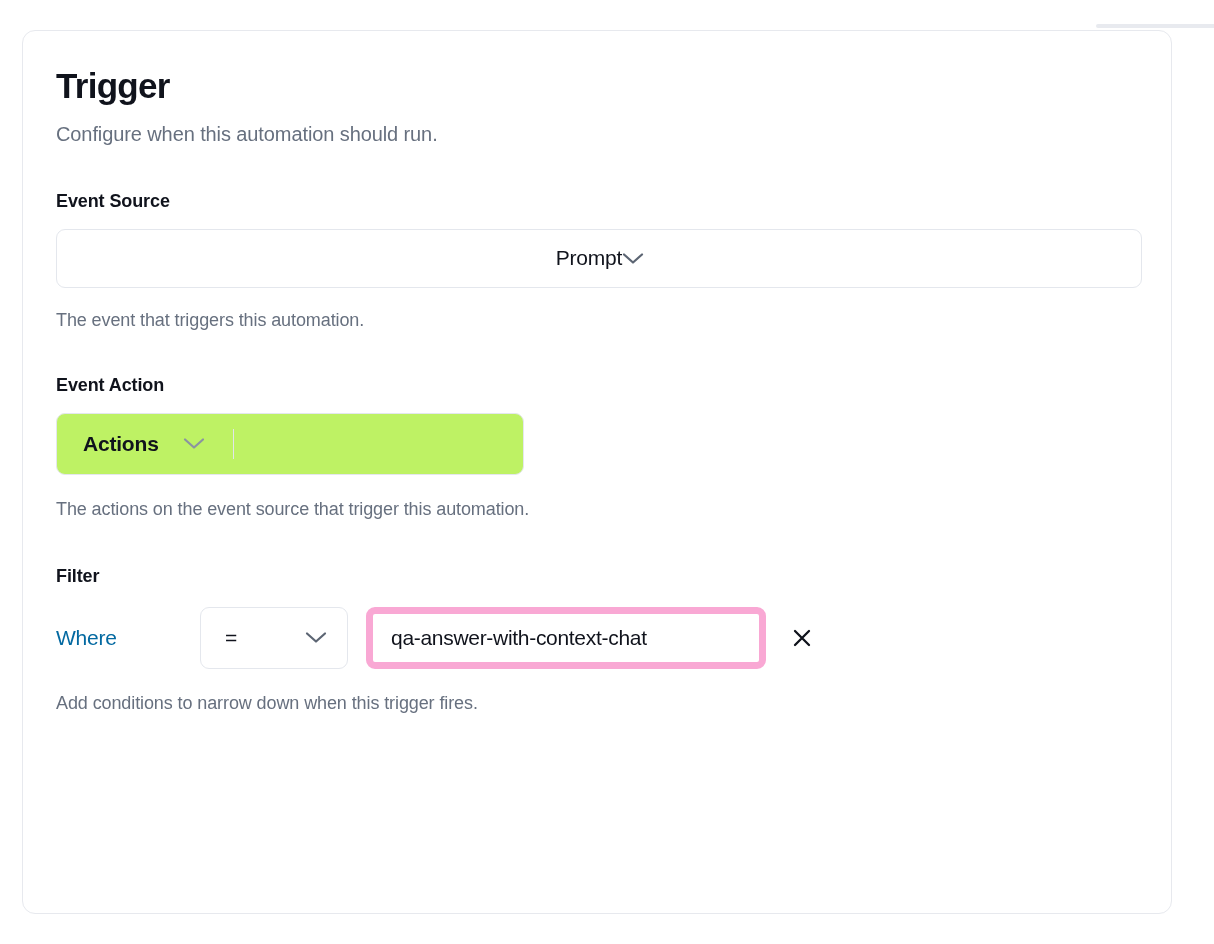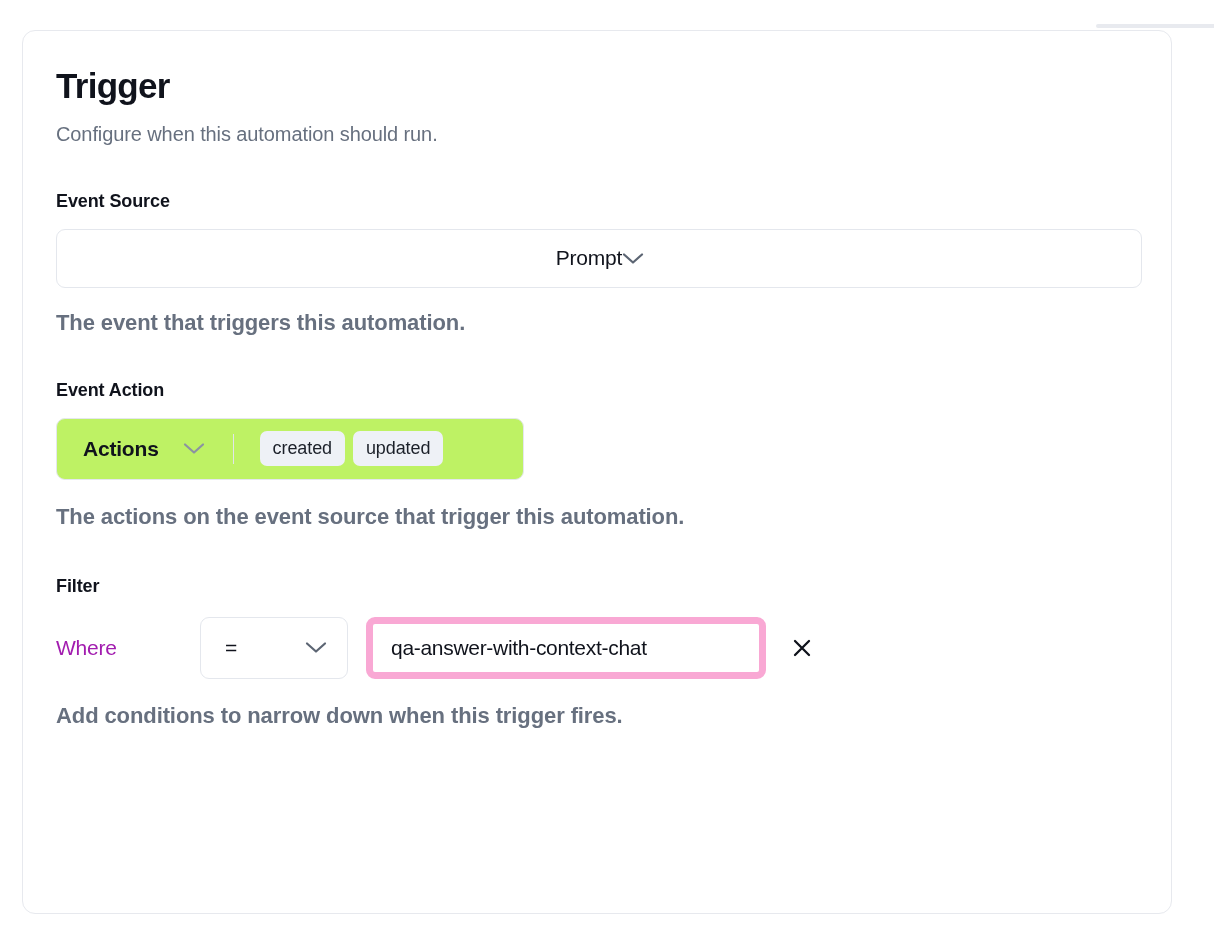--- a/index.html
+++ b/index.html
@@ -60,22 +60,22 @@
   }
 
   .field-label {
     font-size: 18px;
     font-weight: 600;
     color: #10131c;
     letter-spacing: -0.1px;
   }
 
   .helper-text {
-    font-size: 22px;
-    font-weight: 700;
+    font-size: 18px;
+    font-weight: 400;
     color: #67707f;
     letter-spacing: -0.1px;
   }
 
   
   .group-event-source { margin-top: 45px; }
 
   .select-full {
     margin-top: 17px;
     width: 1086px;
@@ -160,21 +160,21 @@
 
   .filter-row {
     margin-top: 20px;
     display: flex;
     align-items: center;
   }
 
   .where-label {
     font-size: 21px;
     font-weight: 400;
-    color: #a21caf;
+    color: #0369a1;
     letter-spacing: -0.2px;
     width: 125px;
     flex: none;
   }
 
   .field-select {
     width: 312px;
     height: 62px;
     background: #ffffff;
     border: 1px solid #e4e7ed;
@@ -293,24 +293,20 @@
       <div class="field-label">Event Action</div>
 
       <div class="actions-box">
         <span class="actions-label">Actions</span>
         <span class="chev actions-chev">
           <svg viewBox="0 0 22 13" fill="none" xmlns="http://www.w3.org/2000/svg">
             <path d="M2 2.5L11 10.5L20 2.5" stroke="#8b93a1" stroke-width="2.2" stroke-linecap="round" stroke-linejoin="round"></path>
           </svg>
         </span>
         <span class="vdivider"></span>
-        <span class="badges">
-          <span class="badge">created</span>
-          <span class="badge">updated</span>
-        </span>
       </div>
 
       <div class="helper-text">The actions on the event source that trigger this automation.</div>
     </div>
 
     <div class="group-filter">
       <div class="field-label">Filter</div>
 
       <div class="filter-row">
         <span class="where-label">Where</span>

